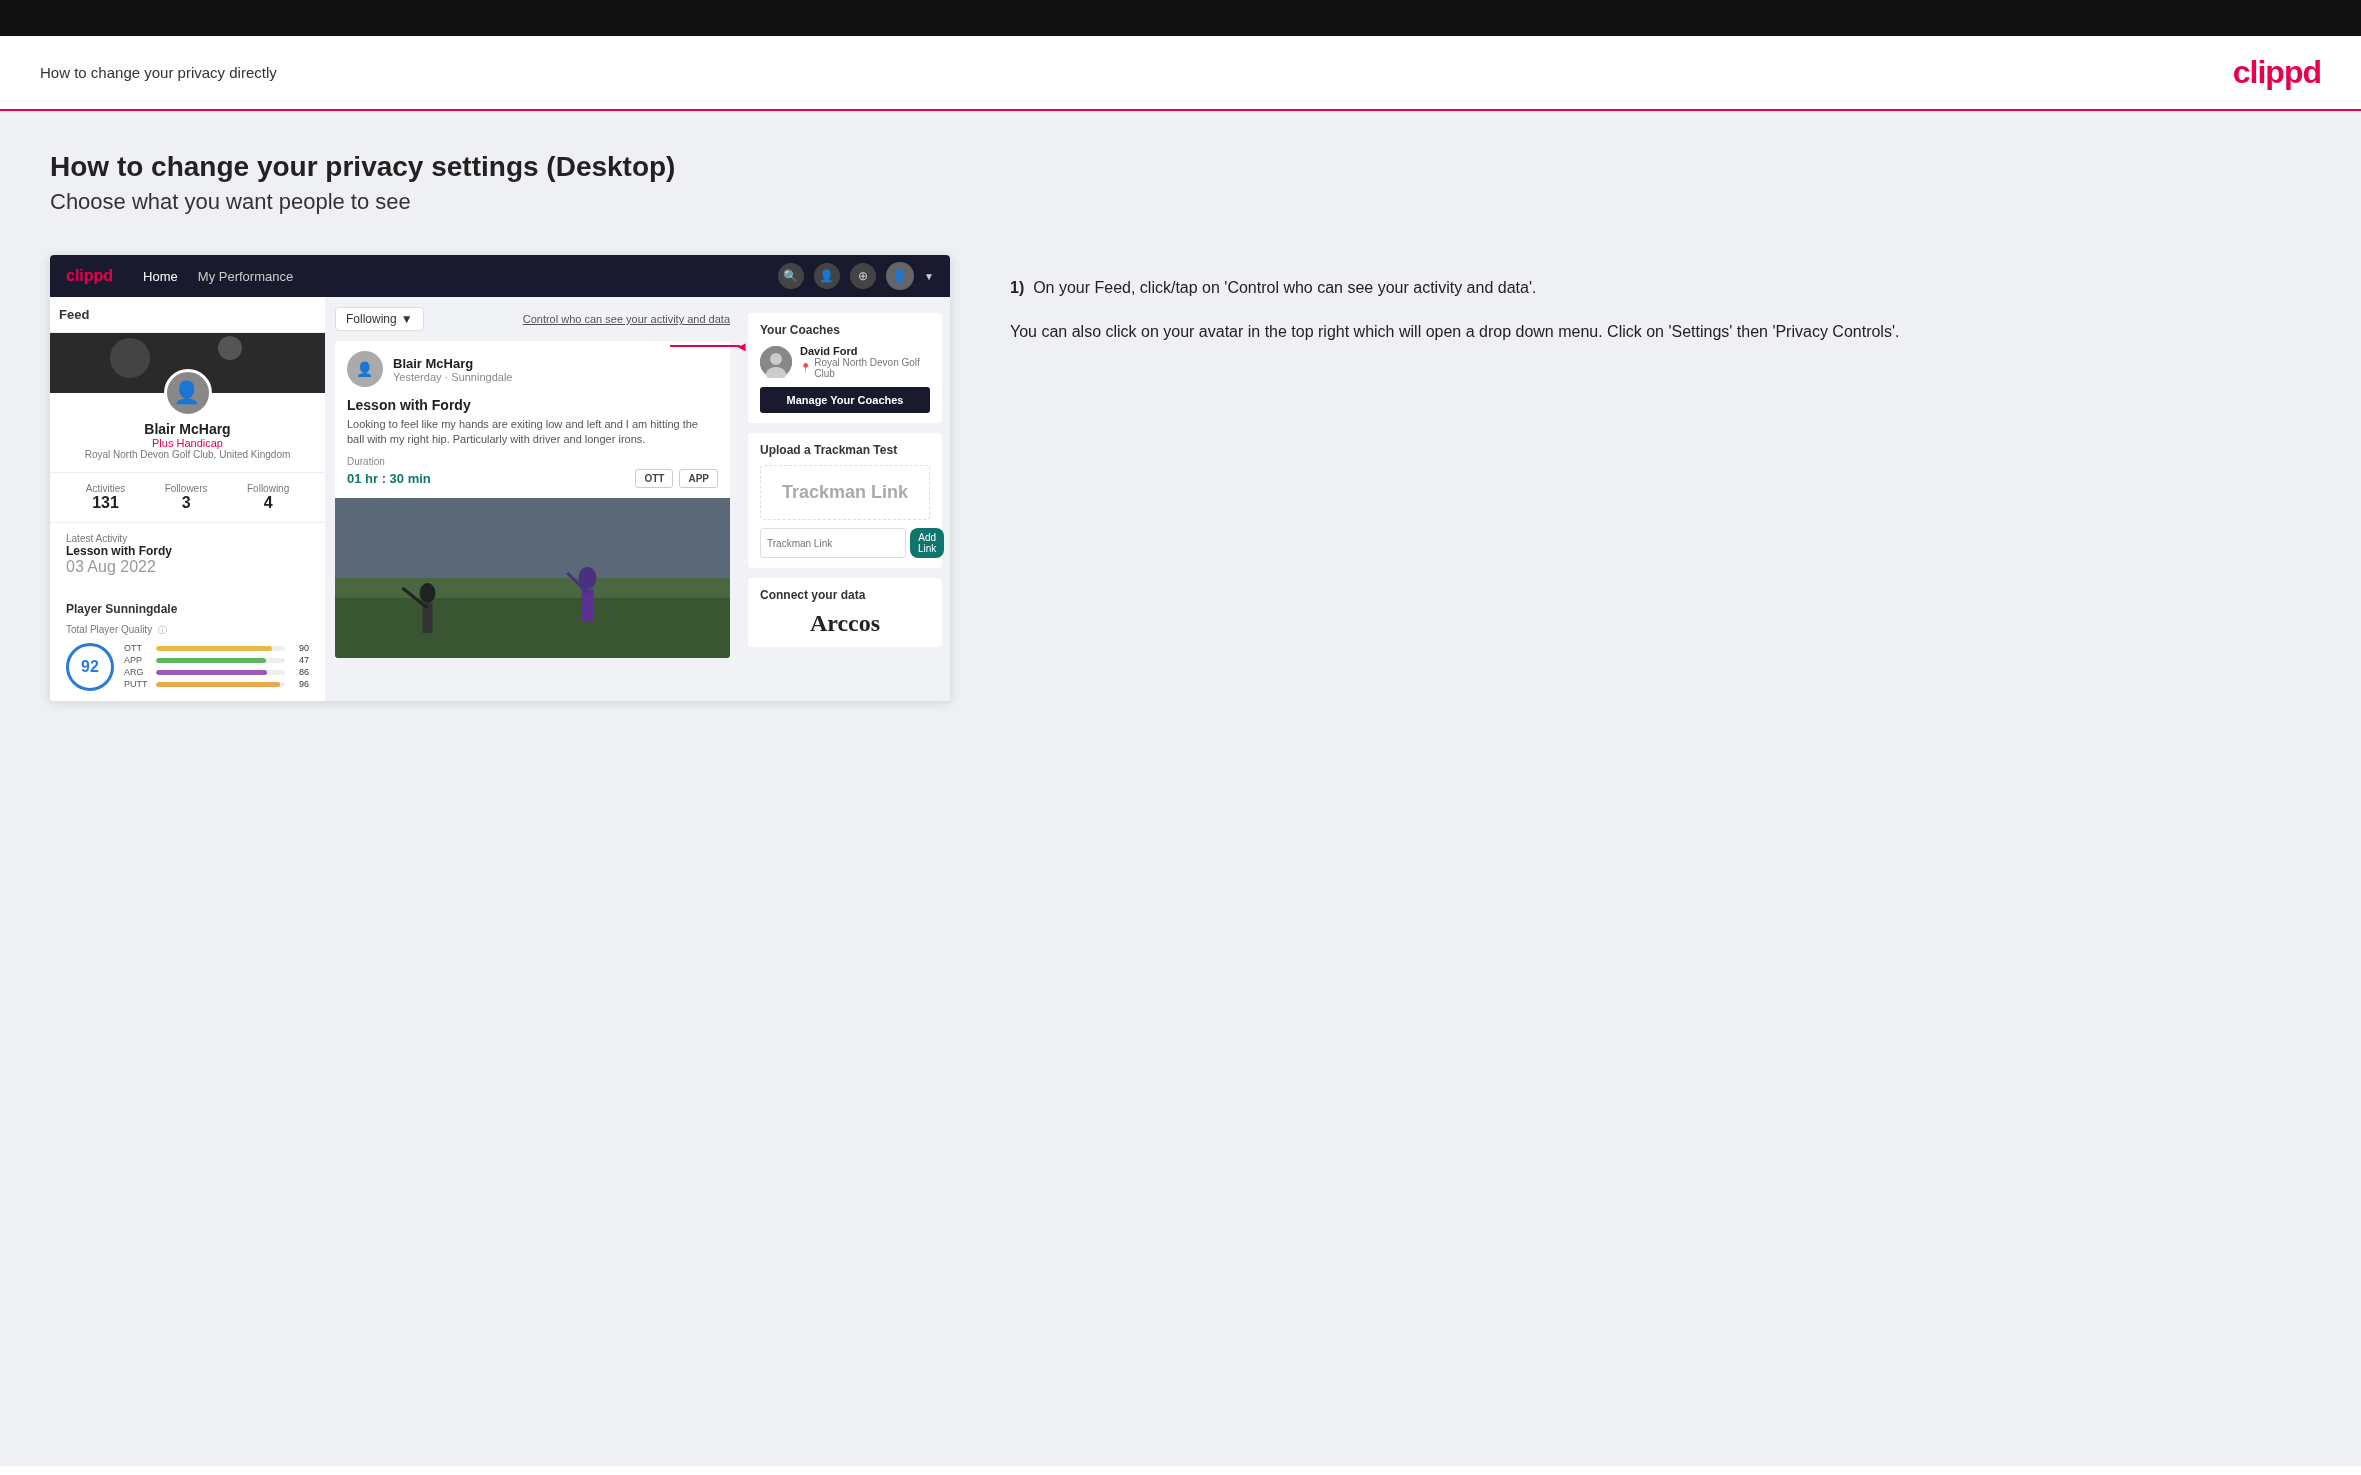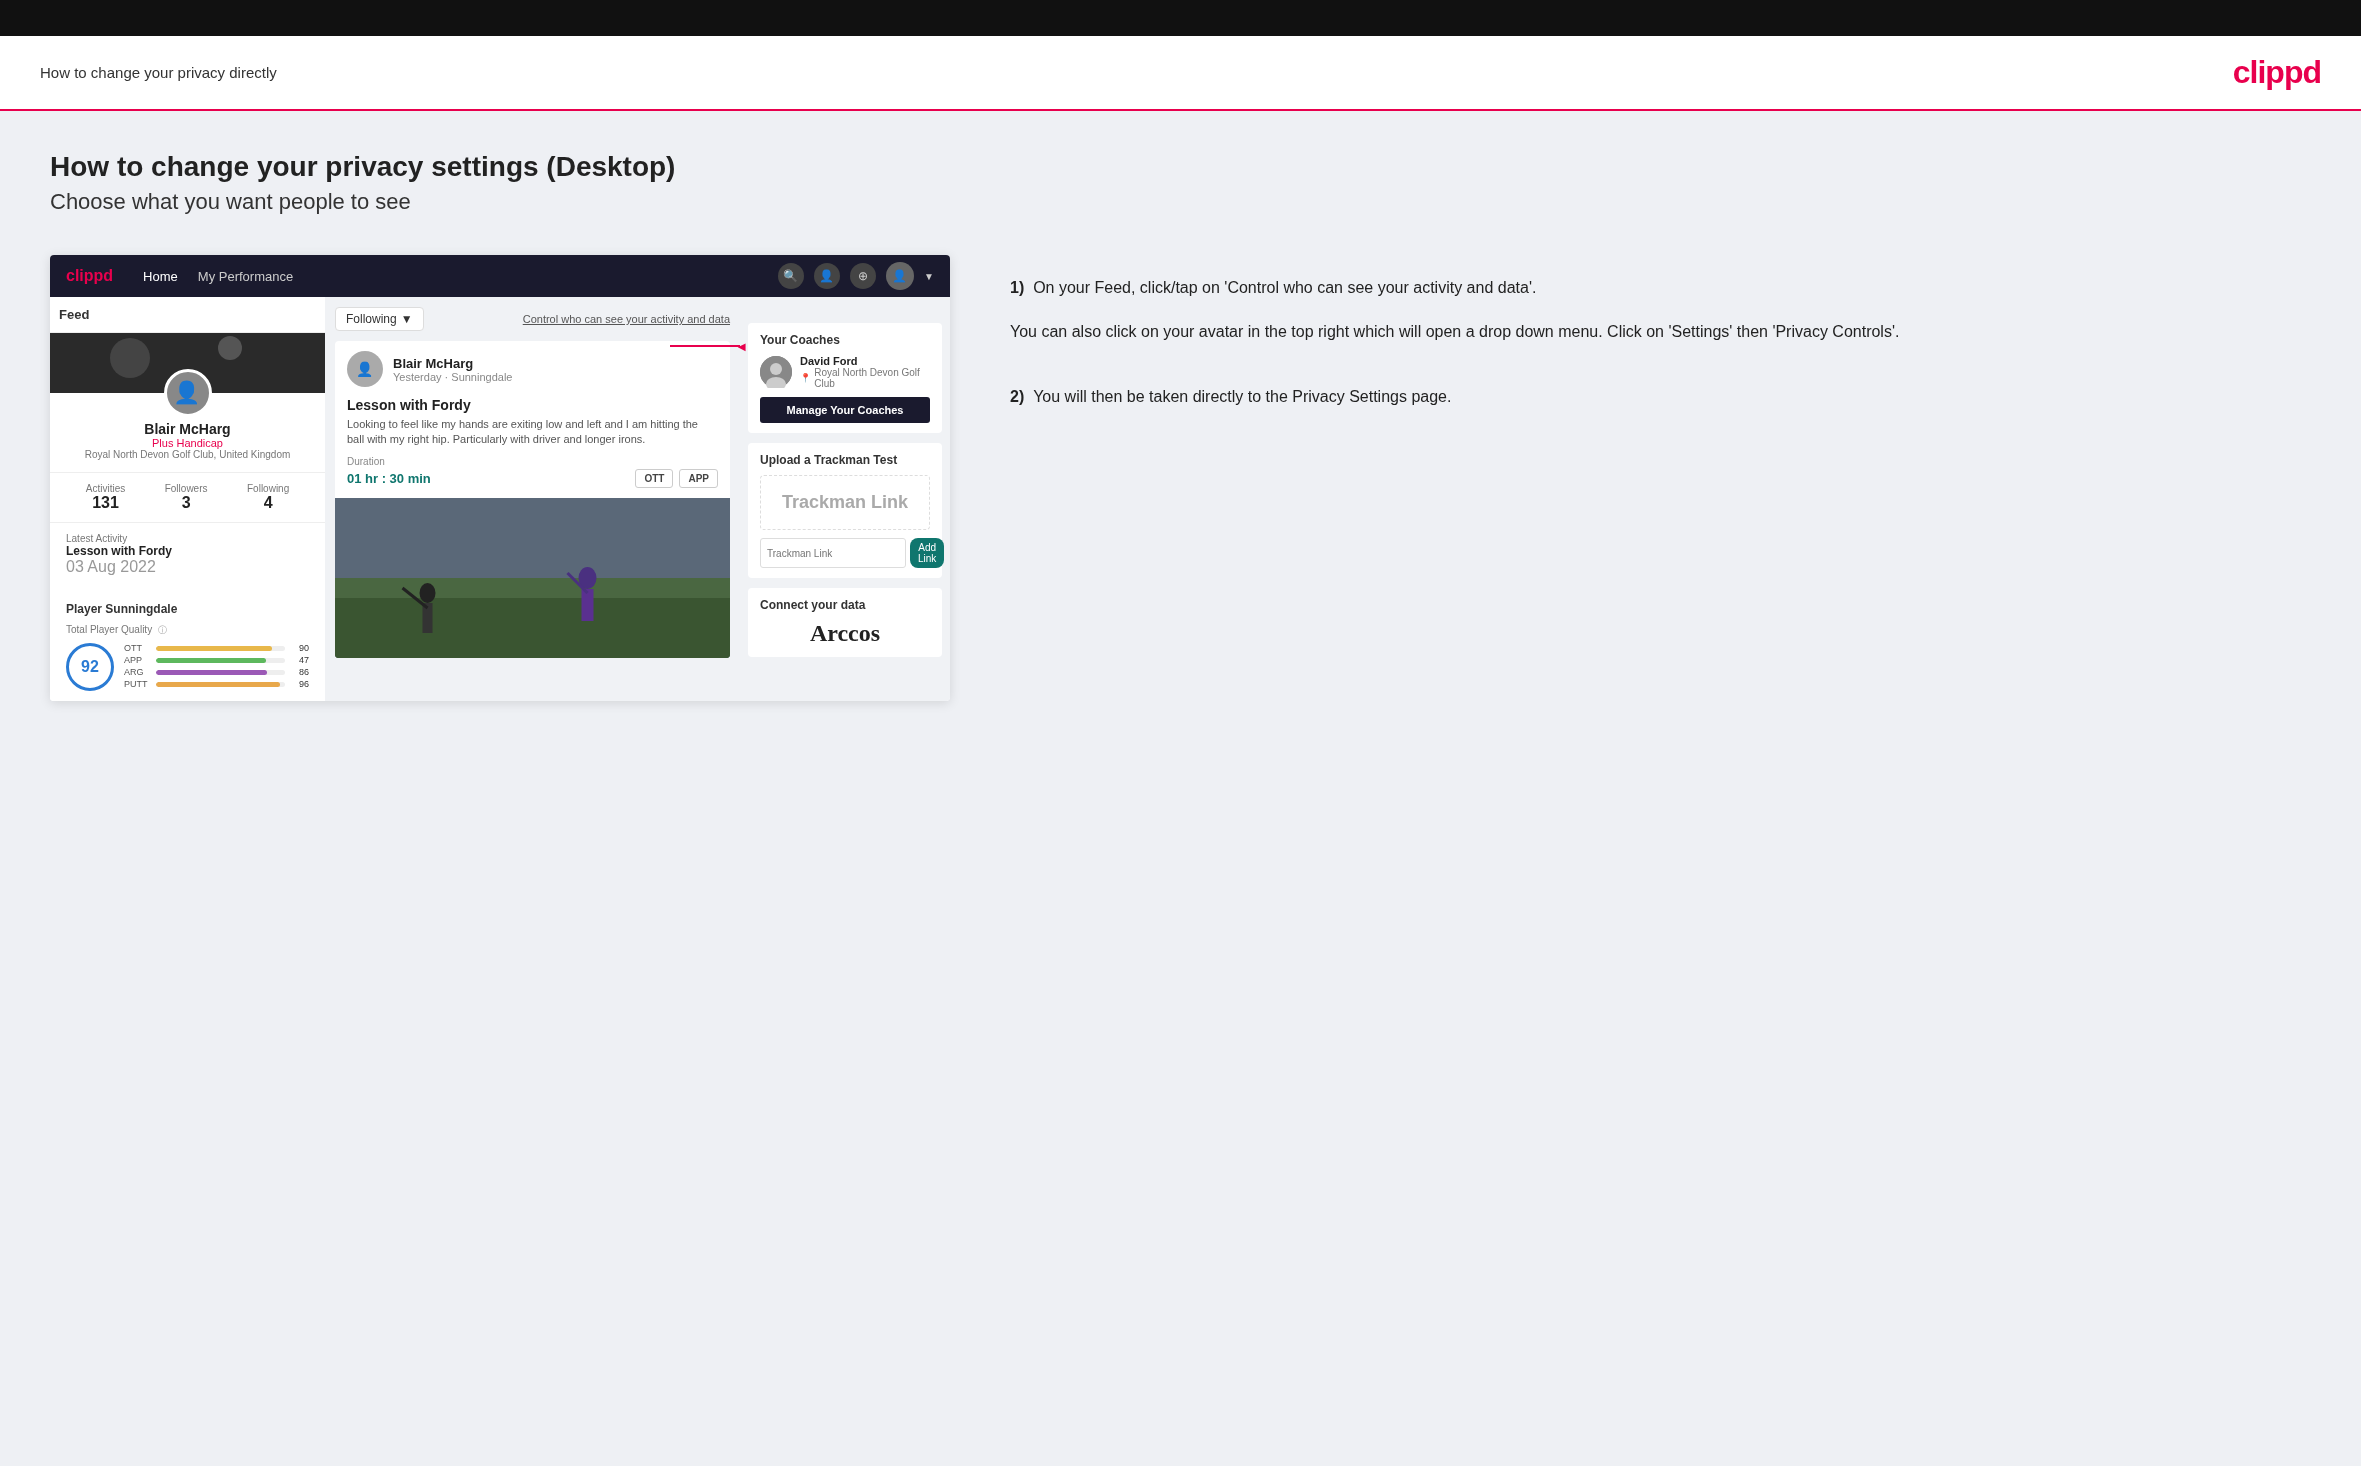--- a/index.html
+++ b/index.html
@@ -451,21 +451,21 @@
       height: 160px;
       background: linear-gradient(135deg, #4a5568 0%, #718096 50%, #a0aec0 100%);
       position: relative;
       overflow: hidden;
     }
 
     
     .app-right {
       width: 210px;
       flex-shrink: 0;
-      padding: 26px 8px;
+      padding: 16px 8px;
     }
 
     .coaches-card, .trackman-card, .connect-card {
       background: #fff;
       border-radius: 4px;
       padding: 10px 12px;
       margin-bottom: 10px;
     }
 
     .card-title {
@@ -808,26 +808,20 @@
 
     <div class="instructions">
       <div class="step">
         <p class="step-text">
           <strong>1)</strong>
           &nbsp;<span>On your Feed, click/tap on 'Control who can see your activity and data'.</span>
         </p>
         <br>
         <p class="step-text">You can also click on your avatar in the top right which will open a drop down menu. Click on 'Settings' then 'Privacy Controls'.</p>
       </div>
-      <div class="step">
-        <p class="step-text">
-          <strong>2)</strong>
-          &nbsp;<span>You will then be taken directly to the Privacy Settings page.</span>
-        </p>
-      </div>
     </div>
 
   </div>
 </div>
 
 <div class="footer">
   
 </div>
 
 </body></html>

